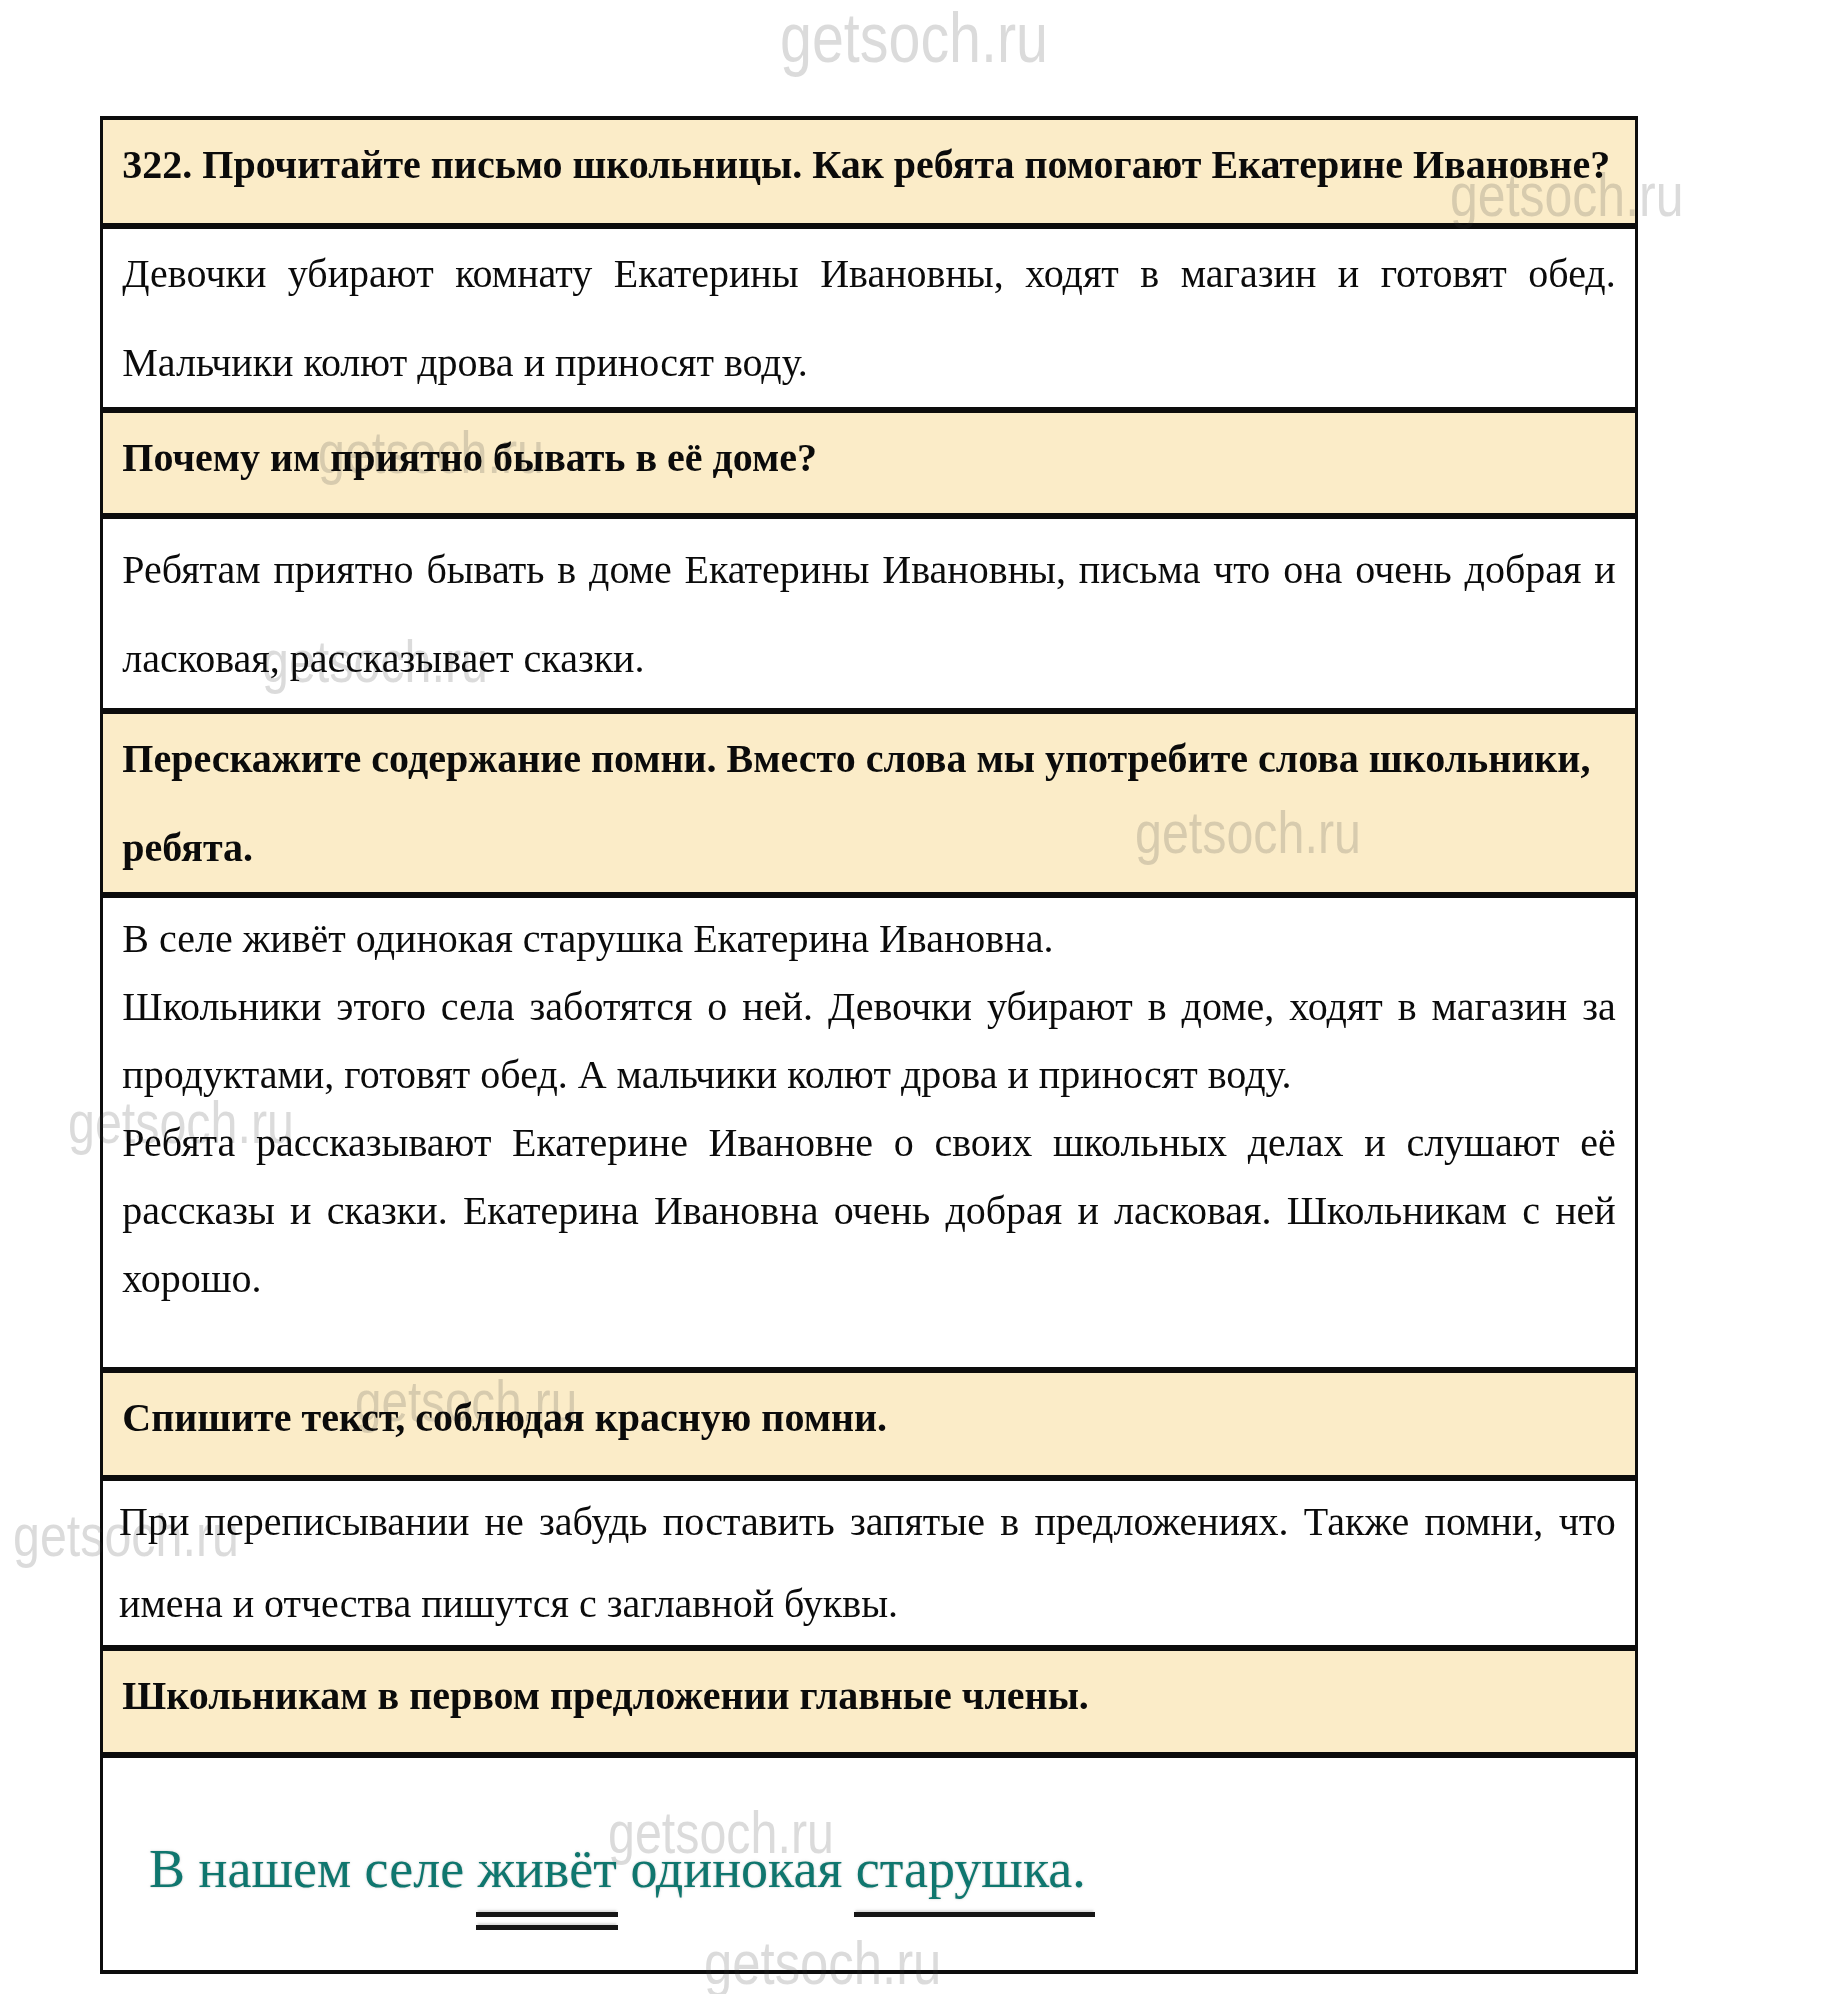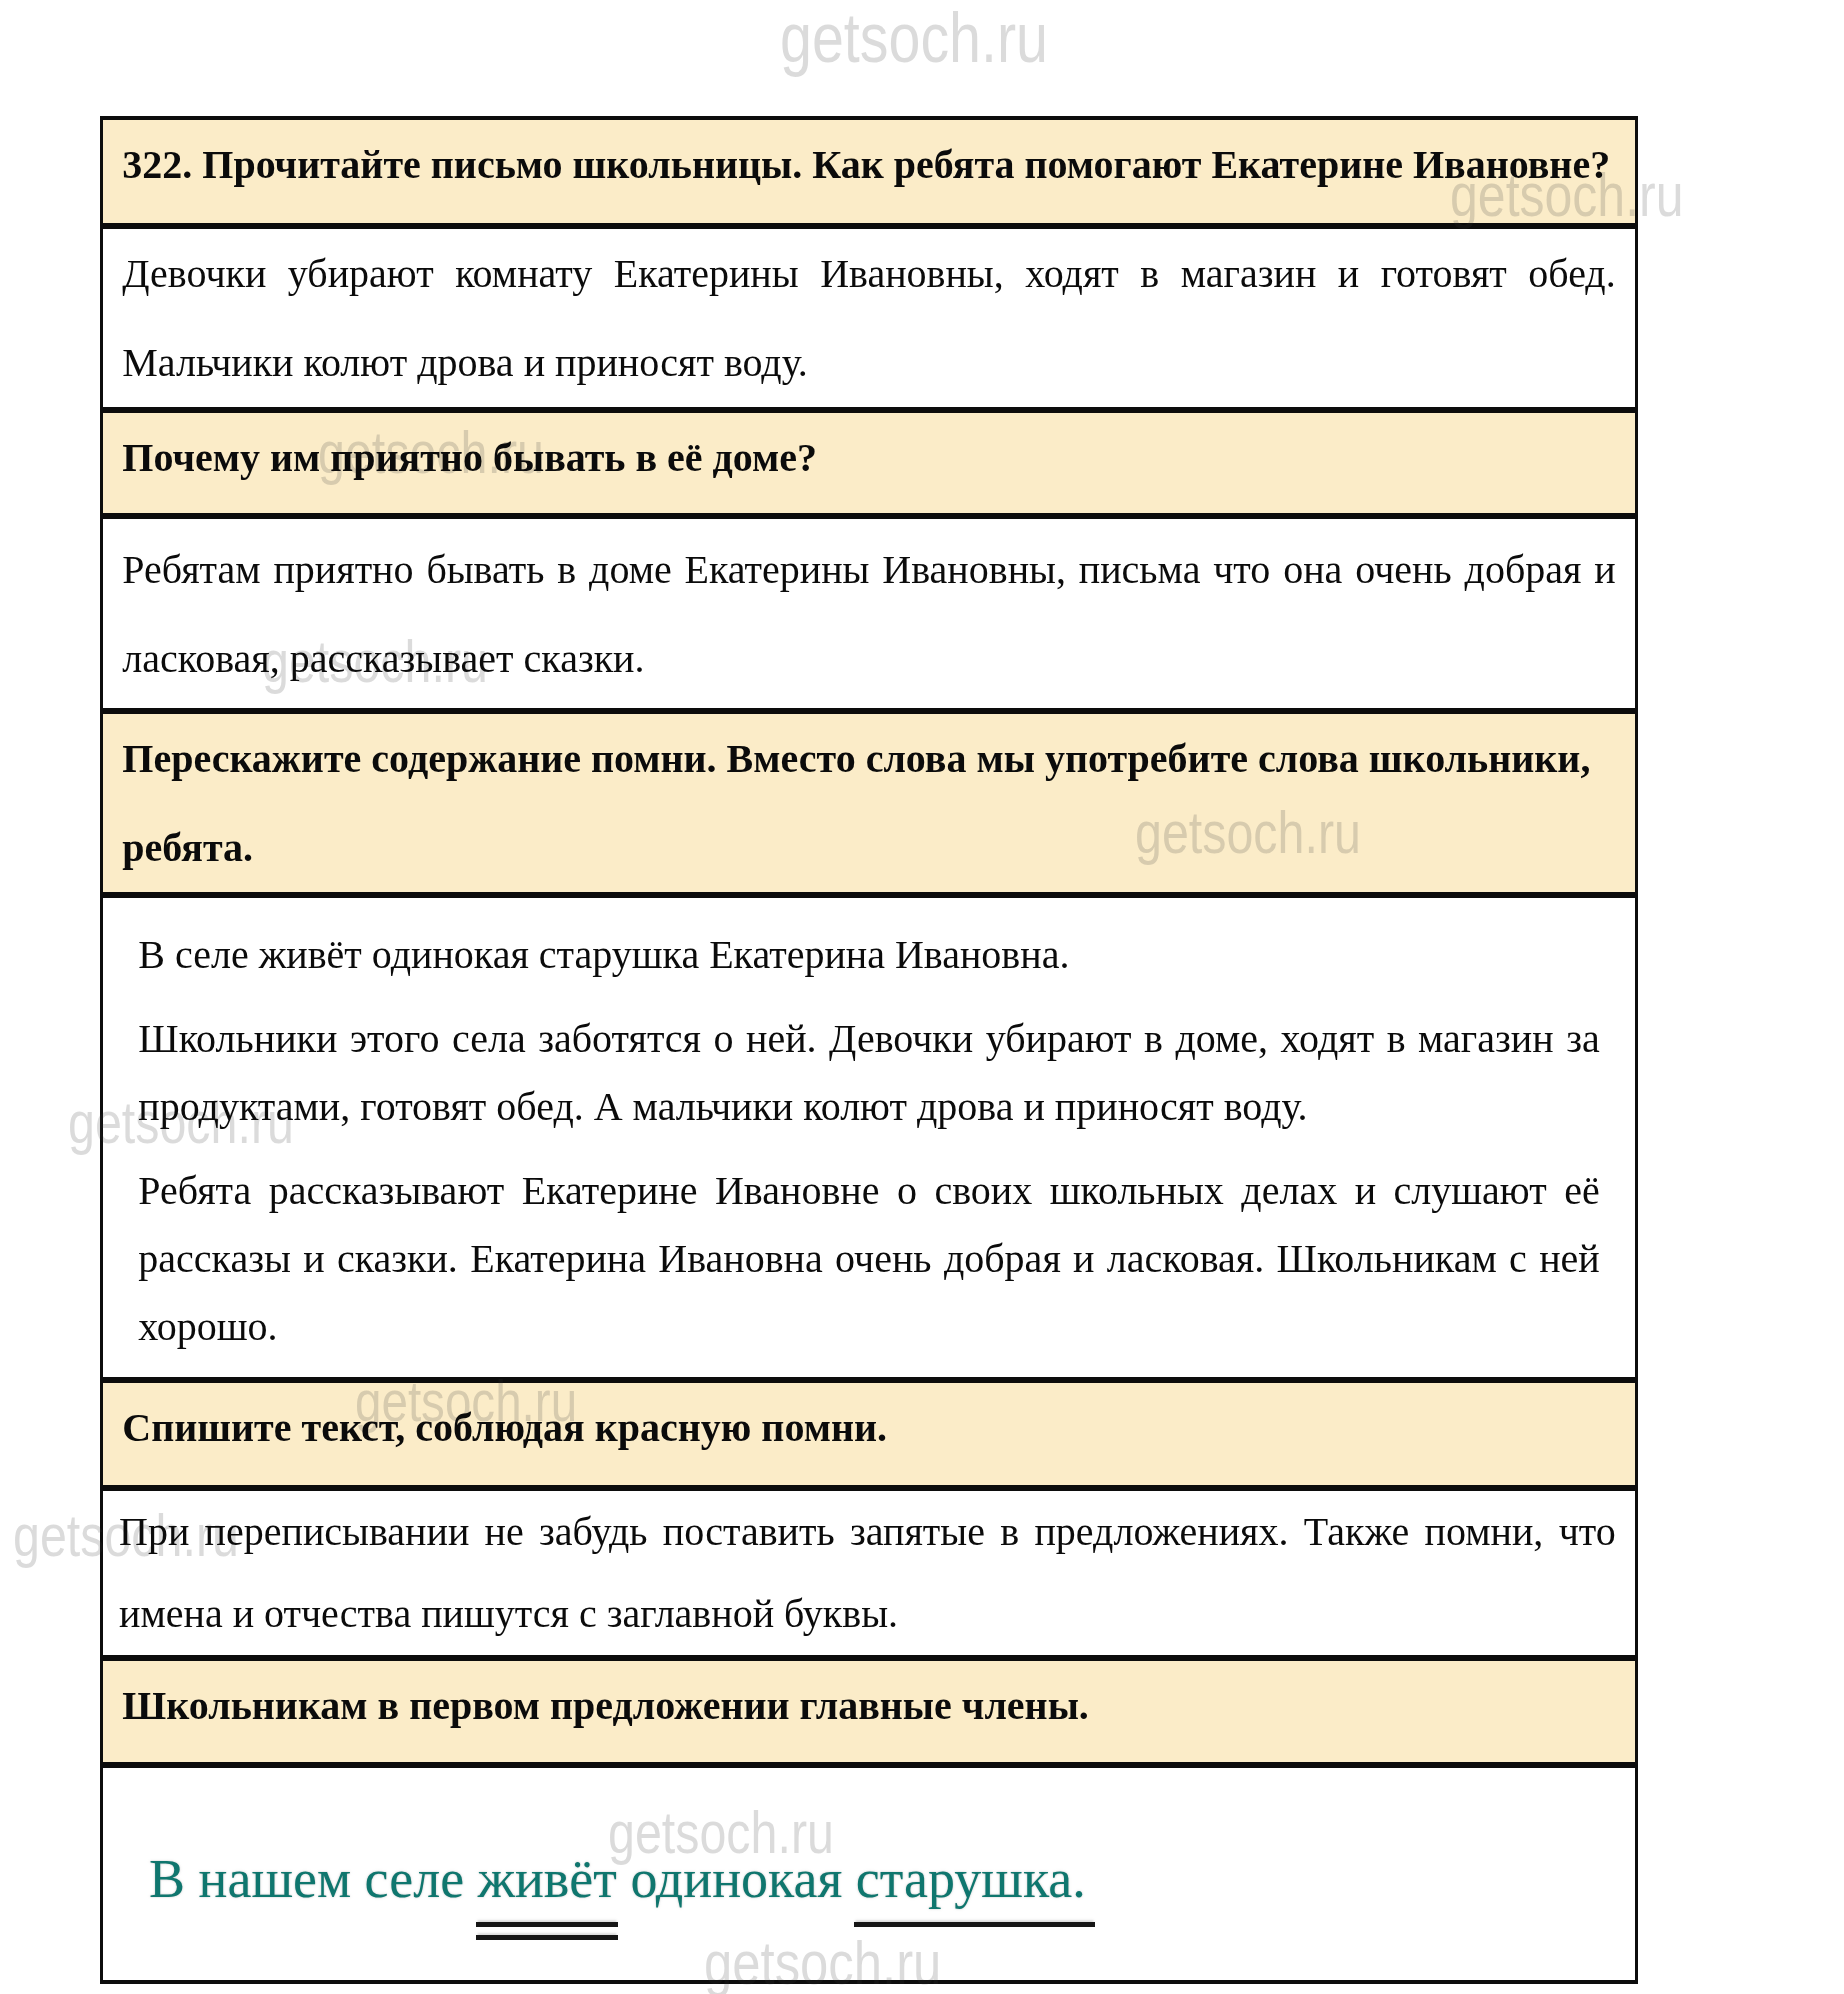--- a/index.html
+++ b/index.html
@@ -69,21 +69,21 @@
   .r2  { min-height: 181px; }
   .r3  { min-height: 106px; }
   .r4  { min-height: 195px; padding-top: 6px; }
   .r5  { min-height: 181px; }
   .r6  { min-height: 475px; line-height: 68px; padding-top: 7.4px; }
   .r7  { min-height: 108px; }
   .r8  { min-height: 165px; line-height: 82px; padding-left: 16px; }
   .r9  { min-height: 107px; }
   .r10 { min-height: 212px; padding-top: 71px; padding-left: 46px; text-align: left; }
 
-  .r6 p { margin: 16px; }
+  .r6 p { margin: 0; }
 
   
   .sentence {
     font-size: 54px;
     line-height: 1.2;
     color: #0f766e;
     text-shadow: 0 0 2.2px rgba(140,140,140,0.55);
     display: inline-block;
     position: relative;
     z-index: 2;

